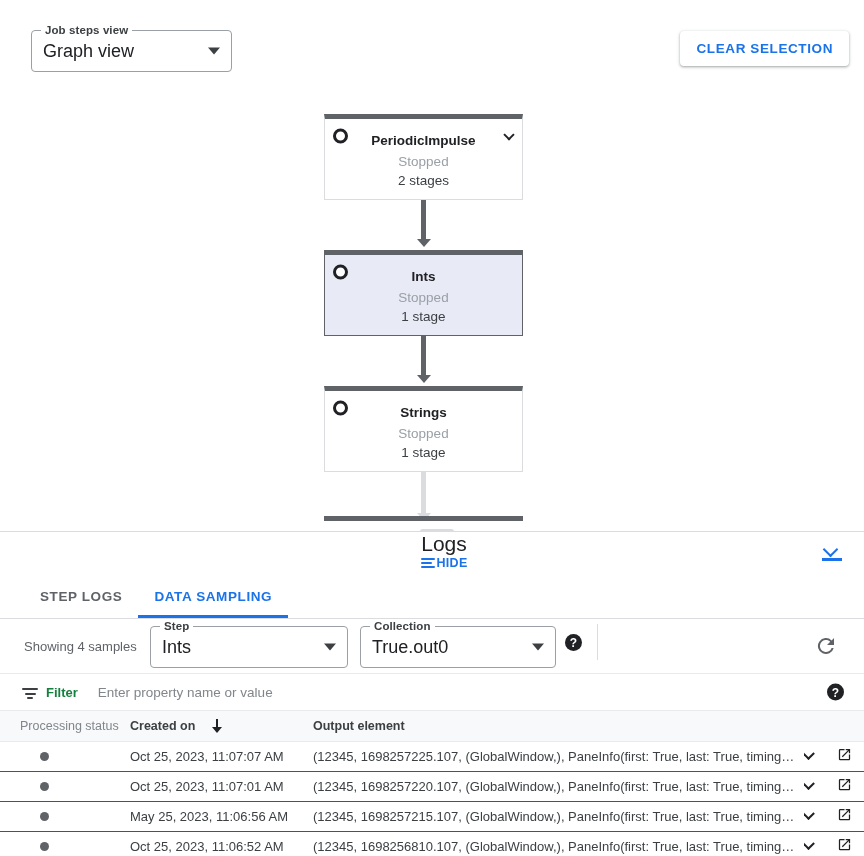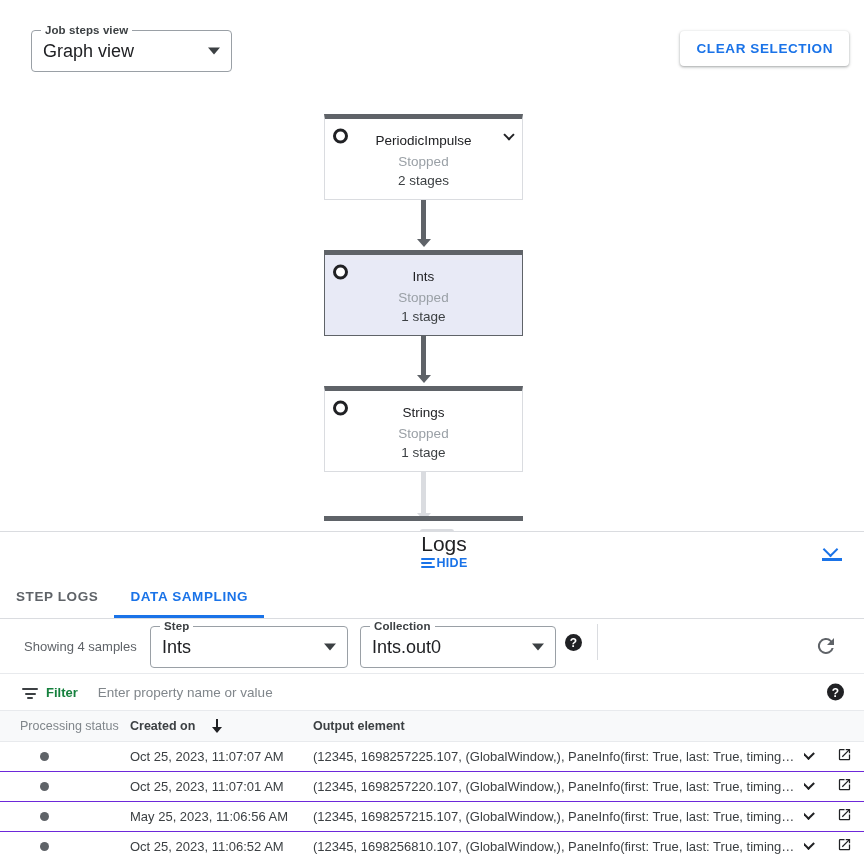--- a/index.html
+++ b/index.html
@@ -70,21 +70,21 @@
   .node.selected {
     background: #e8eaf6;
     border: 1px solid #5f6368;
     border-top: 5px solid #5f6368;
   }
   .node .row1 {
     position: relative; height: 33px;
     display: flex; align-items: center; justify-content: center;
   }
   .node .node-title {
-    font-size: 13.5px; font-weight: 400; color: #202124; margin-top: 10px;
+    font-size: 13.5px; font-weight: 700; color: #202124; margin-top: 10px;
   }
   .node-icon {
     position: absolute; left: 8px; top: 50%; transform: translateY(-50%);
     width: 15px; height: 15px; border-radius: 50%;
     border: 3.5px solid #202124; background: #fff;
   }
   .node-chevron {
     position: absolute; right: 9px; top: 50%;
     transform: translateY(-65%) rotate(45deg);
     width: 8px; height: 8px;
@@ -157,20 +157,21 @@
   }
   .collapse-btn .bar {
     position: absolute; left: 4px; top: 17px;
     width: 20px; height: 3px; background: #1a73e8;
   }
 
   .tabs {
     position: relative; height: 44px;
     border-bottom: 1px solid #dadce0;
     display: flex; align-items: stretch;
+    padding-left: 24px;
   }
   .tab {
     display: flex; align-items: center; padding: 0 16px;
     font-size: 13.5px; font-weight: 700; letter-spacing: .6px;
     color: #5f6368; cursor: pointer; position: relative;
   }
   .tab.active { color: #1a73e8; }
   .tab.active::after {
     content: ""; position: absolute; left: 0; right: 0; bottom: 0;
     height: 3px; background: #1a73e8;
@@ -355,21 +356,21 @@
       <span class="showing-text">Showing 4 samples</span>
 
       <div class="field" id="step-field">
         <span class="legend">Step</span>
         <span class="value">Ints</span>
         <span class="caret"></span>
       </div>
 
       <div class="field" id="collection-field">
         <span class="legend">Collection</span>
-        <span class="value">Ints.out0</span>
+        <span class="value">True.out0</span>
         <span class="caret"></span>
       </div>
 
       <div class="refresh-btn">
         <svg width="24" height="24" viewBox="0 0 24 24">
           <path d="M17.6 6.4A8 8 0 1 0 19.7 14h-2.1A6 6 0 1 1 12 6c1.66 0 3.14.69 4.22 1.78L13 11h7V4z" fill="#5f6368"></path>
         </svg>
       </div>
     </div>
 

